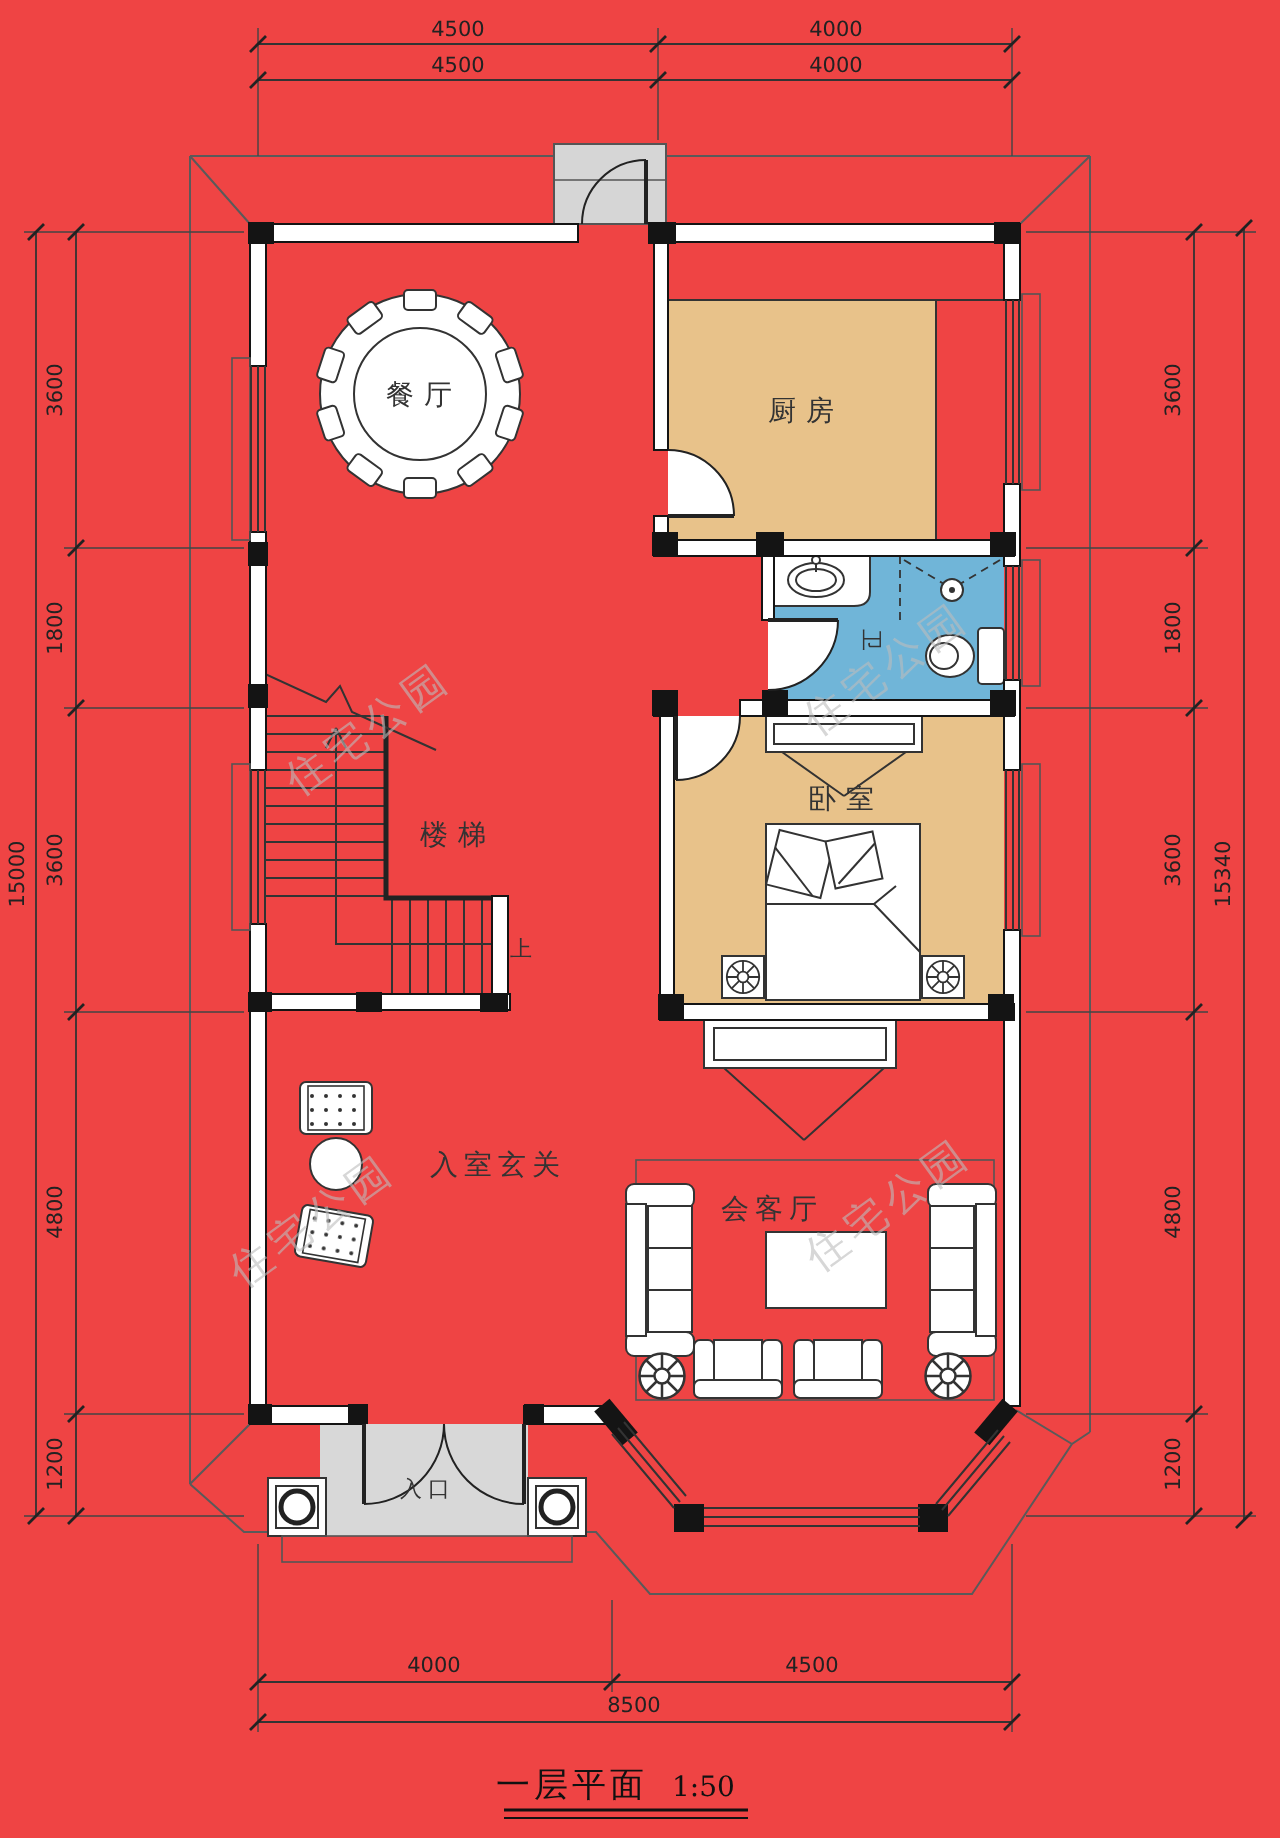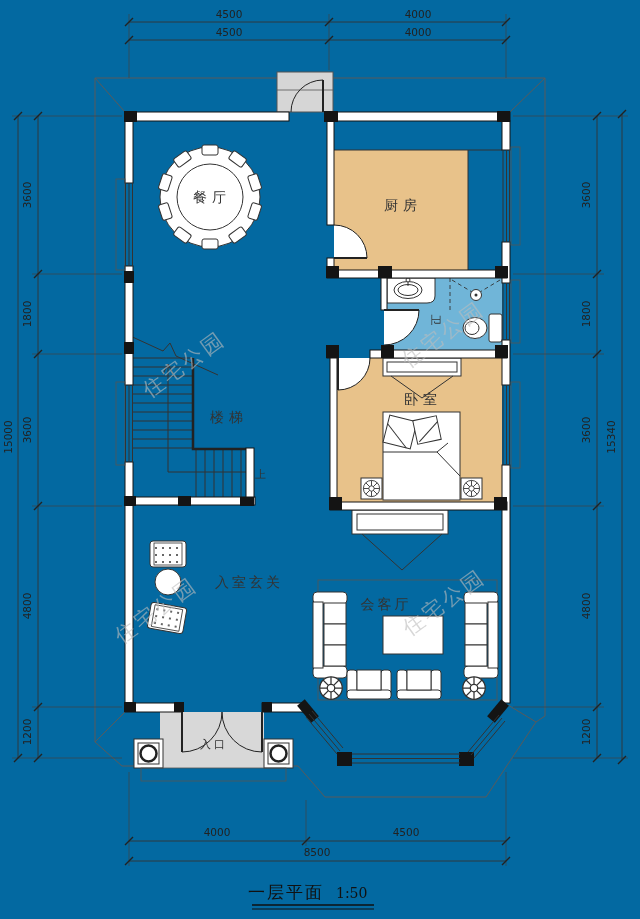--- a/index.html
+++ b/index.html
@@ -1,16 +1,16 @@
 <!DOCTYPE html>
 <html><head>
 <meta charset="utf-8">
 <style>
   html,body{margin:0;padding:0;background:#fff;}
-  #stage{position:relative;width:640px;height:919px;background:#0369a1;overflow:hidden;
+  #stage{position:relative;width:640px;height:919px;background:#ef4444;overflow:hidden;
          font-family:"DejaVu Sans",sans-serif;}
   svg{display:block;}
   .w     {fill:#fff;stroke:#141414;stroke-width:1;}
   .col   {fill:#141414;stroke:none;}
   .eave  {fill:none;stroke:#5a5a5a;stroke-width:1;}
   .thin  {fill:none;stroke:#333;stroke-width:1;}
   .thin2 {fill:none;stroke:#555;stroke-width:.8;}
   .furn  {fill:#fff;stroke:#333;stroke-width:1;}
   .furnl {fill:none;stroke:#333;stroke-width:1;}
   .dash  {fill:none;stroke:#333;stroke-width:.9;stroke-dasharray:4 3;}

